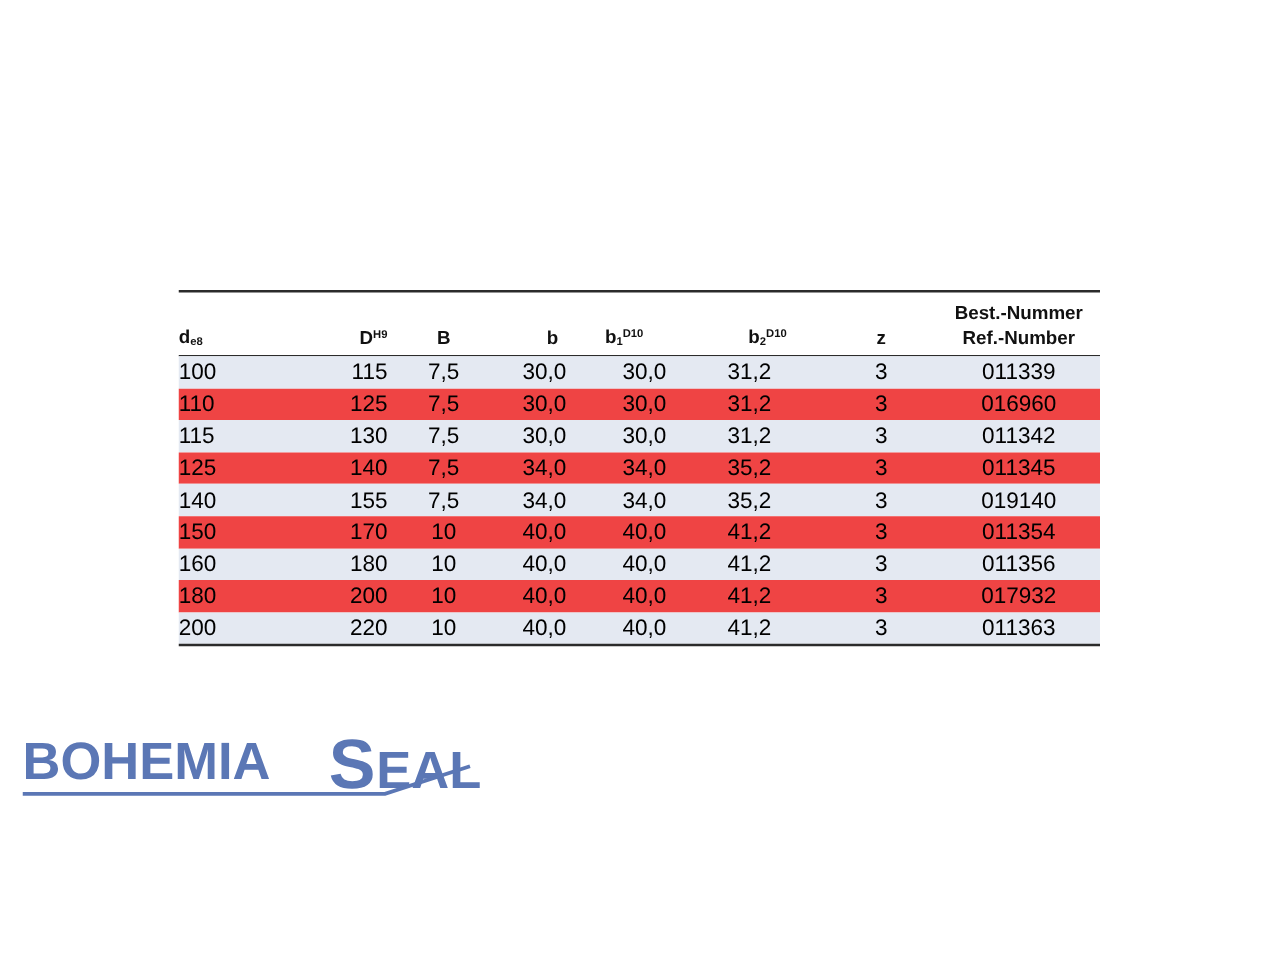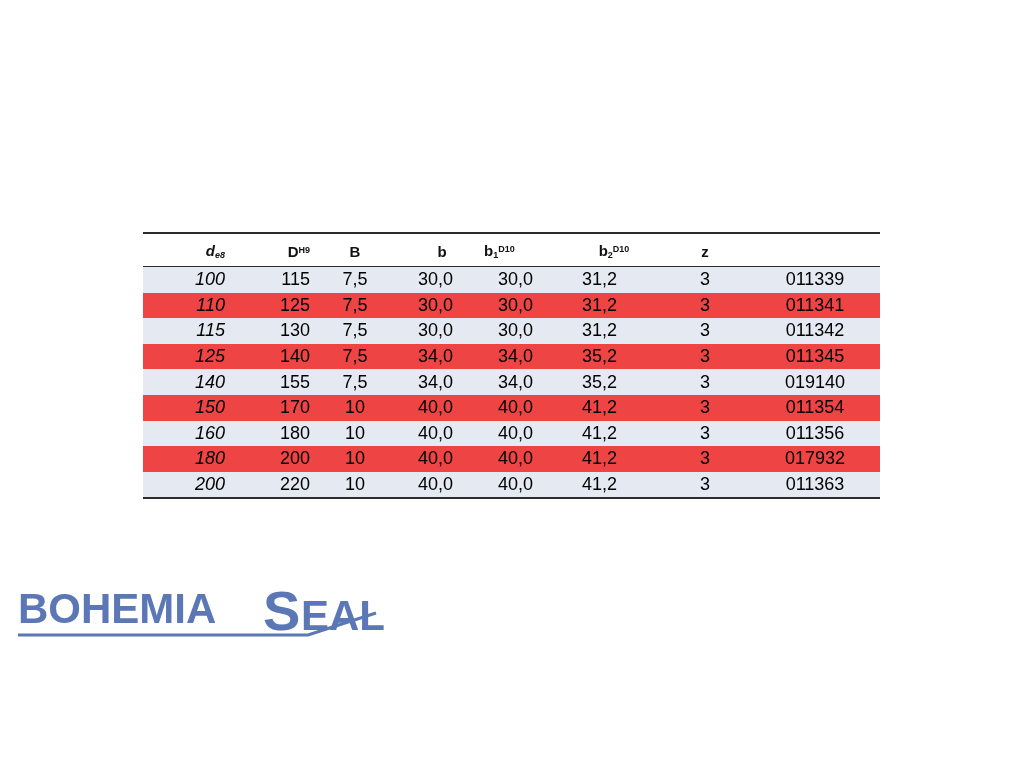--- a/index.html
+++ b/index.html
@@ -67,21 +67,21 @@
     width: 100%;
     height: 25.6px;
     align-items: center;
     box-sizing: border-box;
     font-size: 18px;
   }
   .row.alt { background: #e4e9f2; }
   .row.plain { background: #ef4444; }
 
   
-  .c0 { width: 82px;  text-align: right; font-style: italic; }
+  .c0 { width: 82px;  text-align: left; }
   .c1 { width: 85px;  text-align: right; }
   .c2 { width: 90px;  text-align: center; }
   .c3 { width: 84px;  text-align: left; padding-left: 18px; box-sizing: border-box;}
   .c4 { width: 84px;  text-align: left; padding-left: 14px; box-sizing: border-box;}
   .c5 { width: 92px;  text-align: left; padding-left: 14px; box-sizing: border-box;}
   .c6 { width: 90px;  text-align: center; }
   .c7 { width: 130px; text-align: center; }
 
   .head-cell.c3 { text-align: center; padding-left: 0; }
   .head-cell.c4 { text-align: left; padding-left: 0; }
@@ -125,20 +125,26 @@
     </div>
     <div class="head-cell c4">
       <span>b</span><sub>1</sub><sup>D10</sup>
     </div>
     <div class="head-cell c5">
       <span>b</span><sub>2</sub><sup>D10</sup>
     </div>
     <div class="head-cell c6">
       <span>z</span>
     </div>
+    <div class="head-cell c7">
+      <div class="head-two-line">
+        <span>Best.-Nummer</span>
+        <span>Ref.-Number</span>
+      </div>
+    </div>
   </div>
 
   <div class="head-rule-bottom"></div>
 
   <div class="body-rows" id="body-rows">
       <div class="row alt">
         <div class="c0">100</div>
         <div class="c1">115</div>
         <div class="c2">7,5</div>
         <div class="c3">30,0</div>
@@ -148,21 +154,21 @@
         <div class="c7">011339</div>
       </div>
       <div class="row plain">
         <div class="c0">110</div>
         <div class="c1">125</div>
         <div class="c2">7,5</div>
         <div class="c3">30,0</div>
         <div class="c4">30,0</div>
         <div class="c5">31,2</div>
         <div class="c6">3</div>
-        <div class="c7">011341</div>
+        <div class="c7">016960</div>
       </div>
       <div class="row alt">
         <div class="c0">115</div>
         <div class="c1">130</div>
         <div class="c2">7,5</div>
         <div class="c3">30,0</div>
         <div class="c4">30,0</div>
         <div class="c5">31,2</div>
         <div class="c6">3</div>
         <div class="c7">011342</div>

